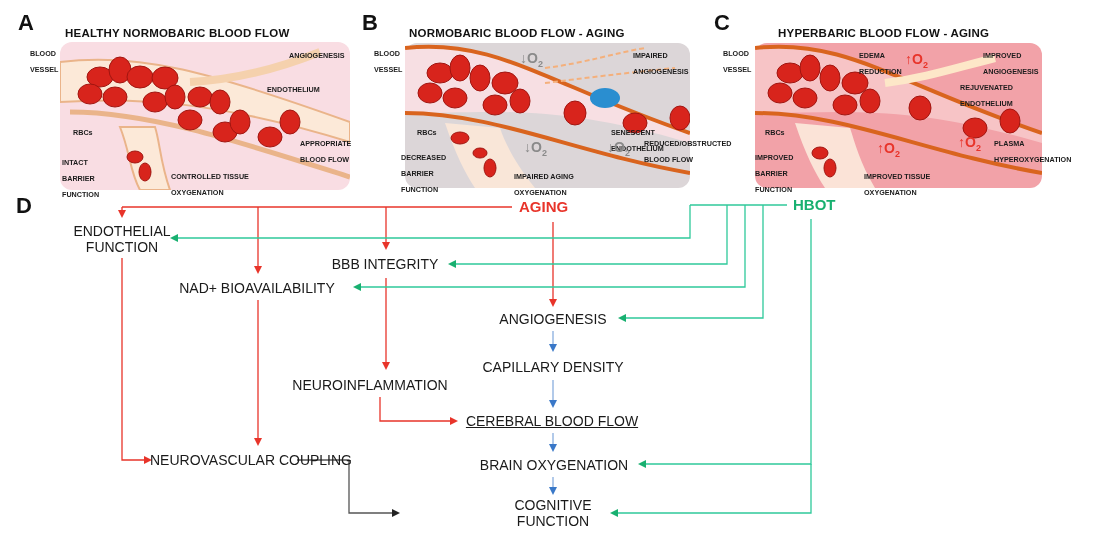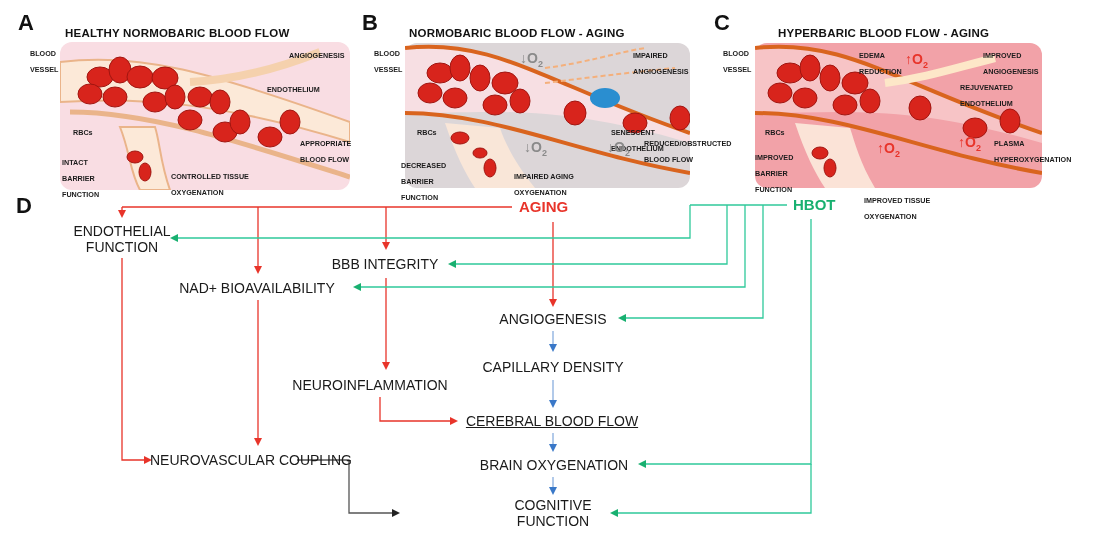--- a/index.html
+++ b/index.html
@@ -82,21 +82,21 @@
       <ellipse cx="230" cy="80" rx="12" ry="10"></ellipse>
     <ellipse cx="275" cy="75" rx="10" ry="12"></ellipse>
       <ellipse cx="55" cy="95" rx="9" ry="6"></ellipse>
     <ellipse cx="75" cy="110" rx="7" ry="5"></ellipse>
       <ellipse cx="85" cy="125" rx="6" ry="9"></ellipse>
   </g>
 </svg>
 <div class="lbl" style="left:374px;top:46px;">BLOOD
 VESSEL</div>
 <div class="lbl" style="left:417px;top:125px;">RBCs</div>
-<div class="lbl" style="left:401px;top:150px;margin-top:8px;">DECREASED
+<div class="lbl" style="left:401px;top:150px;">DECREASED
 BARRIER
 FUNCTION</div>
 <div class="lbl" style="left:514px;top:169px;">IMPAIRED AGING
 OXYGENATION</div>
 <div class="lbl" style="left:633px;top:48px;">IMPAIRED
 ANGIOGENESIS</div>
 <div class="lbl" style="left:611px;top:82px;margin-top:43px;">SENESCENT
 ENDOTHELIUM</div>
 <div class="lbl" style="left:644px;top:136px;">REDUCED/OBSTRUCTED
 BLOOD FLOW</div>
@@ -128,21 +128,21 @@
       <ellipse cx="65" cy="110" rx="8" ry="6"></ellipse>
     <ellipse cx="75" cy="125" rx="6" ry="9"></ellipse>
   </g>
 </svg>
 <div class="lbl" style="left:723px;top:46px;">BLOOD
 VESSEL</div>
 <div class="lbl" style="left:765px;top:125px;">RBCs</div>
 <div class="lbl" style="left:755px;top:150px;">IMPROVED
 BARRIER
 FUNCTION</div>
-<div class="lbl" style="left:864px;top:169px;margin-top:24px;">IMPROVED TISSUE
+<div class="lbl" style="left:864px;top:169px;">IMPROVED TISSUE
 OXYGENATION</div>
 <div class="lbl" style="left:983px;top:48px;">IMPROVED
 ANGIOGENESIS</div>
 <div class="lbl" style="left:960px;top:80px;">REJUVENATED
 ENDOTHELIUM</div>
 <div class="lbl" style="left:859px;top:48px;">EDEMA
 REDUCTION</div>
 <div class="lbl" style="left:994px;top:136px;">PLASMA
 HYPEROXYGENATION</div>
 <div class="o2" style="left:905px;top:51px;color:#e8342a;">↑O<sub>2</sub></div>

